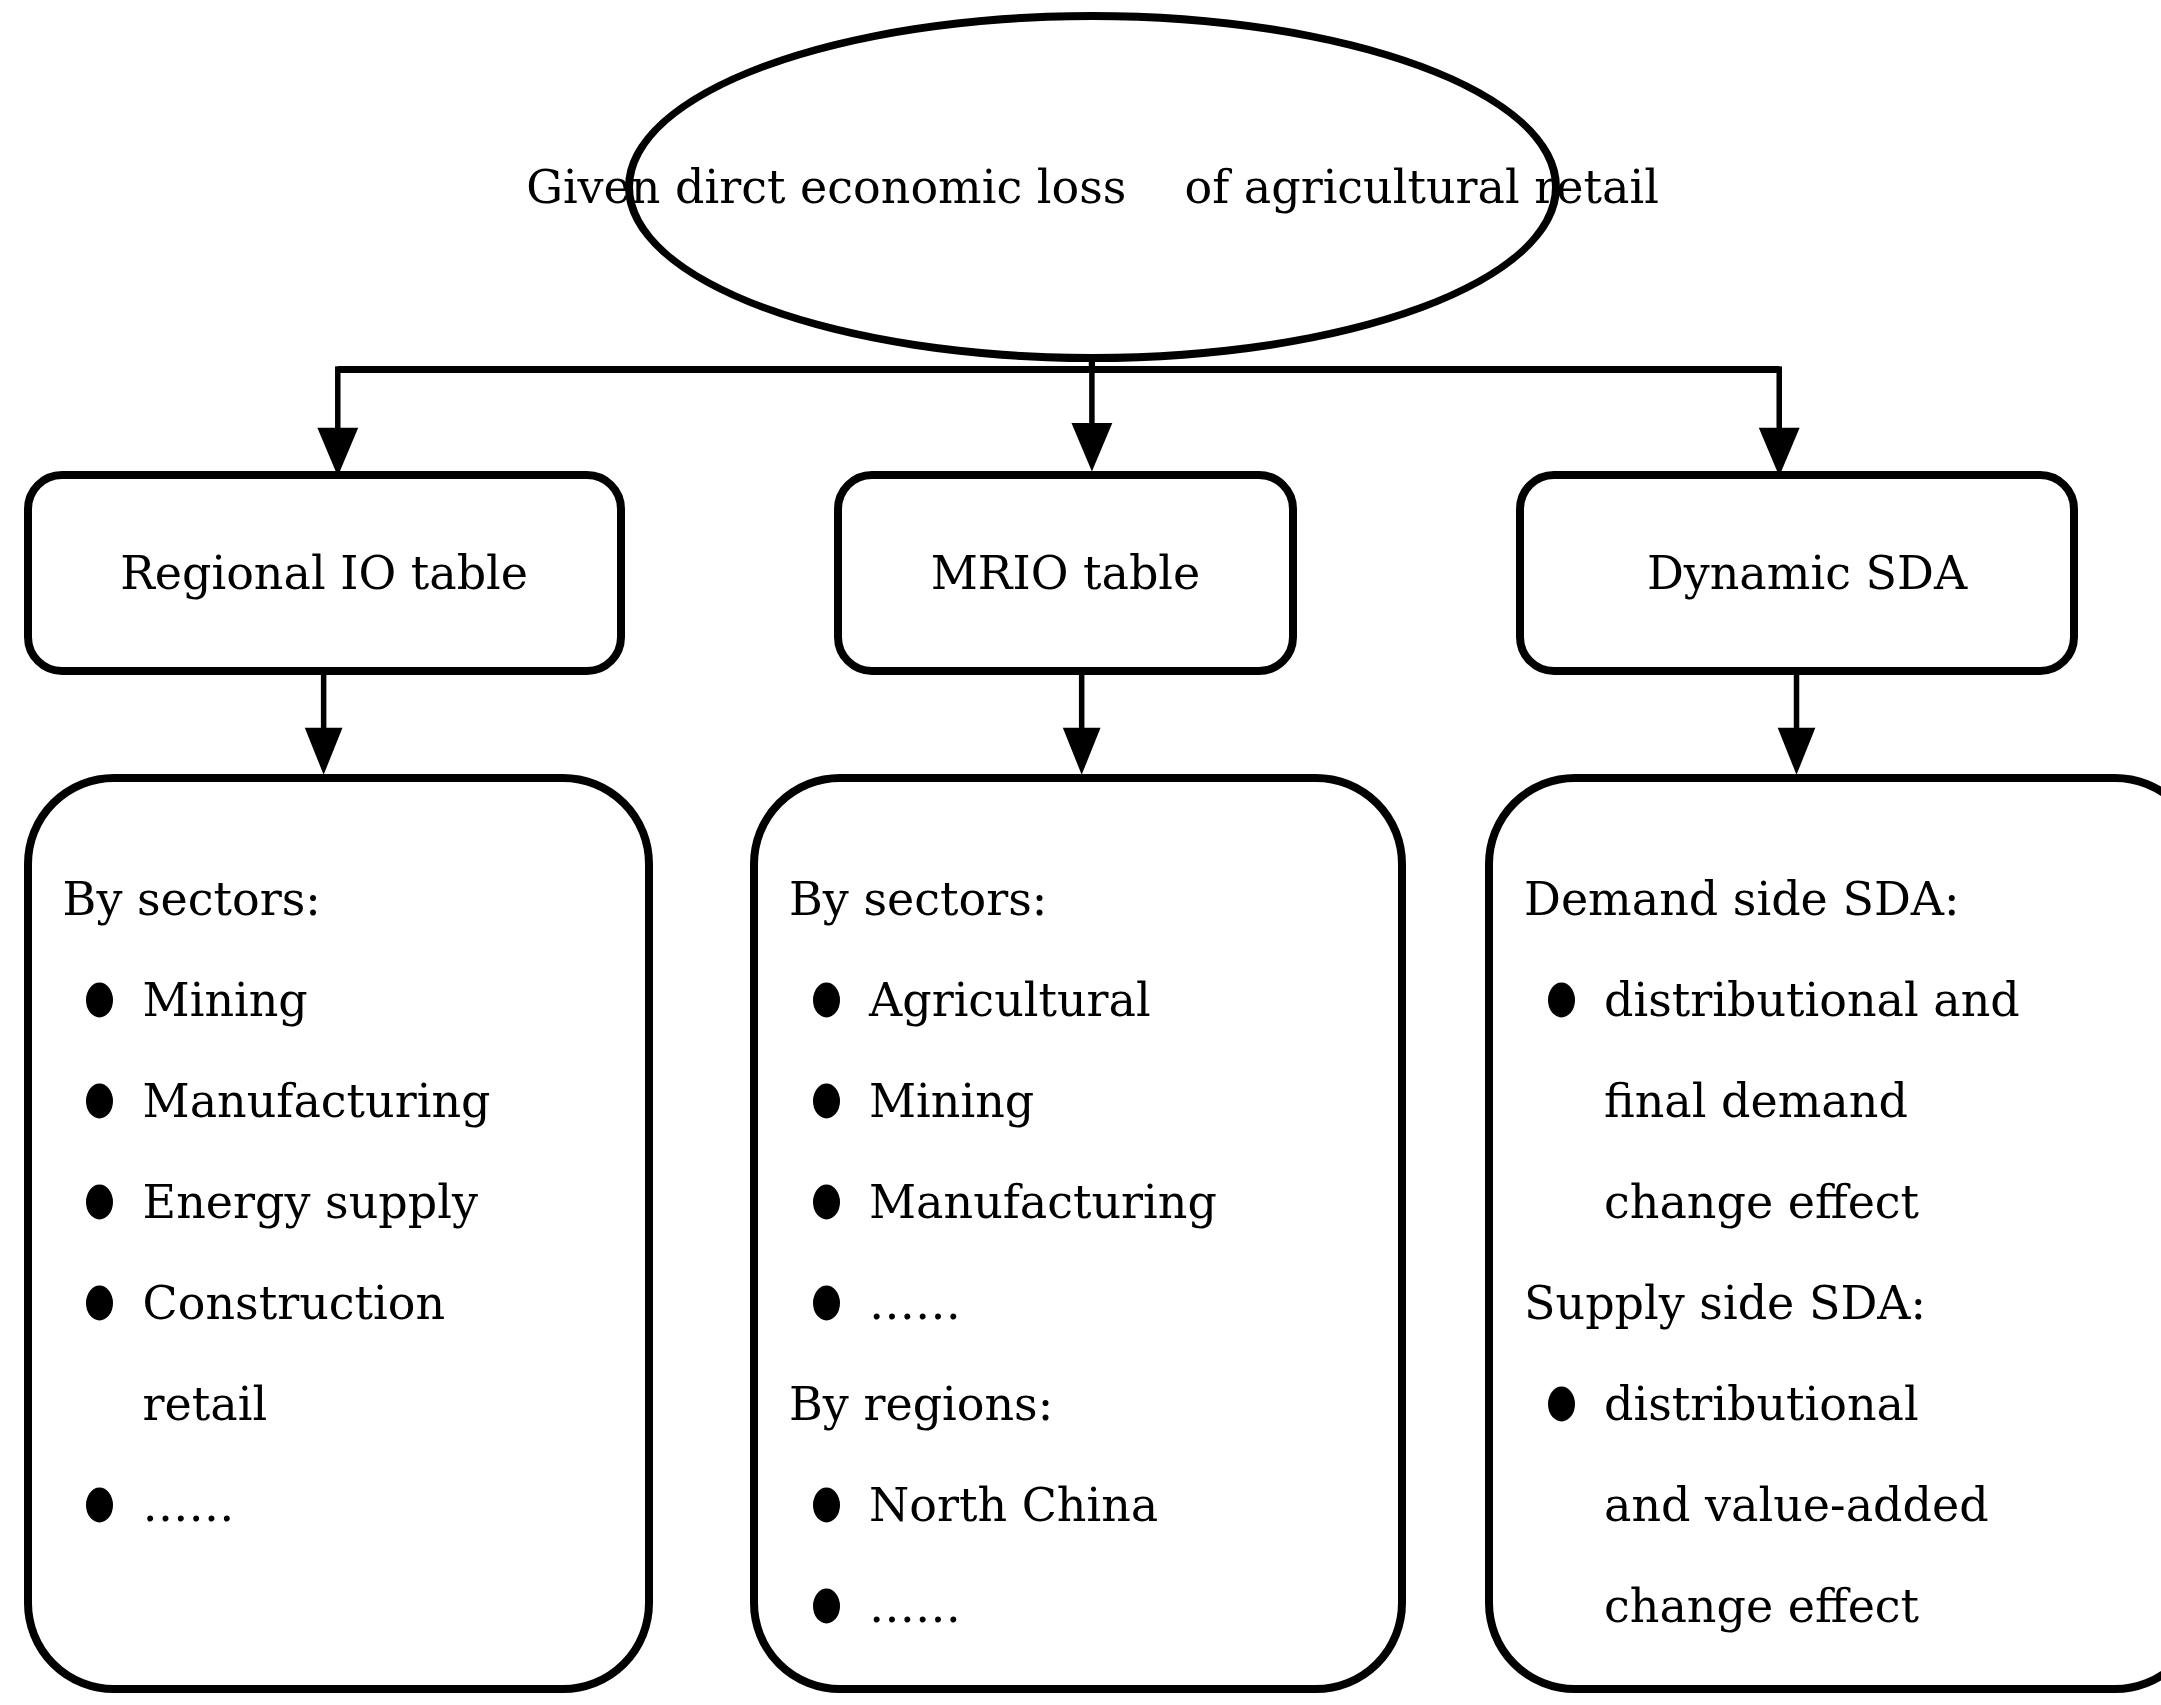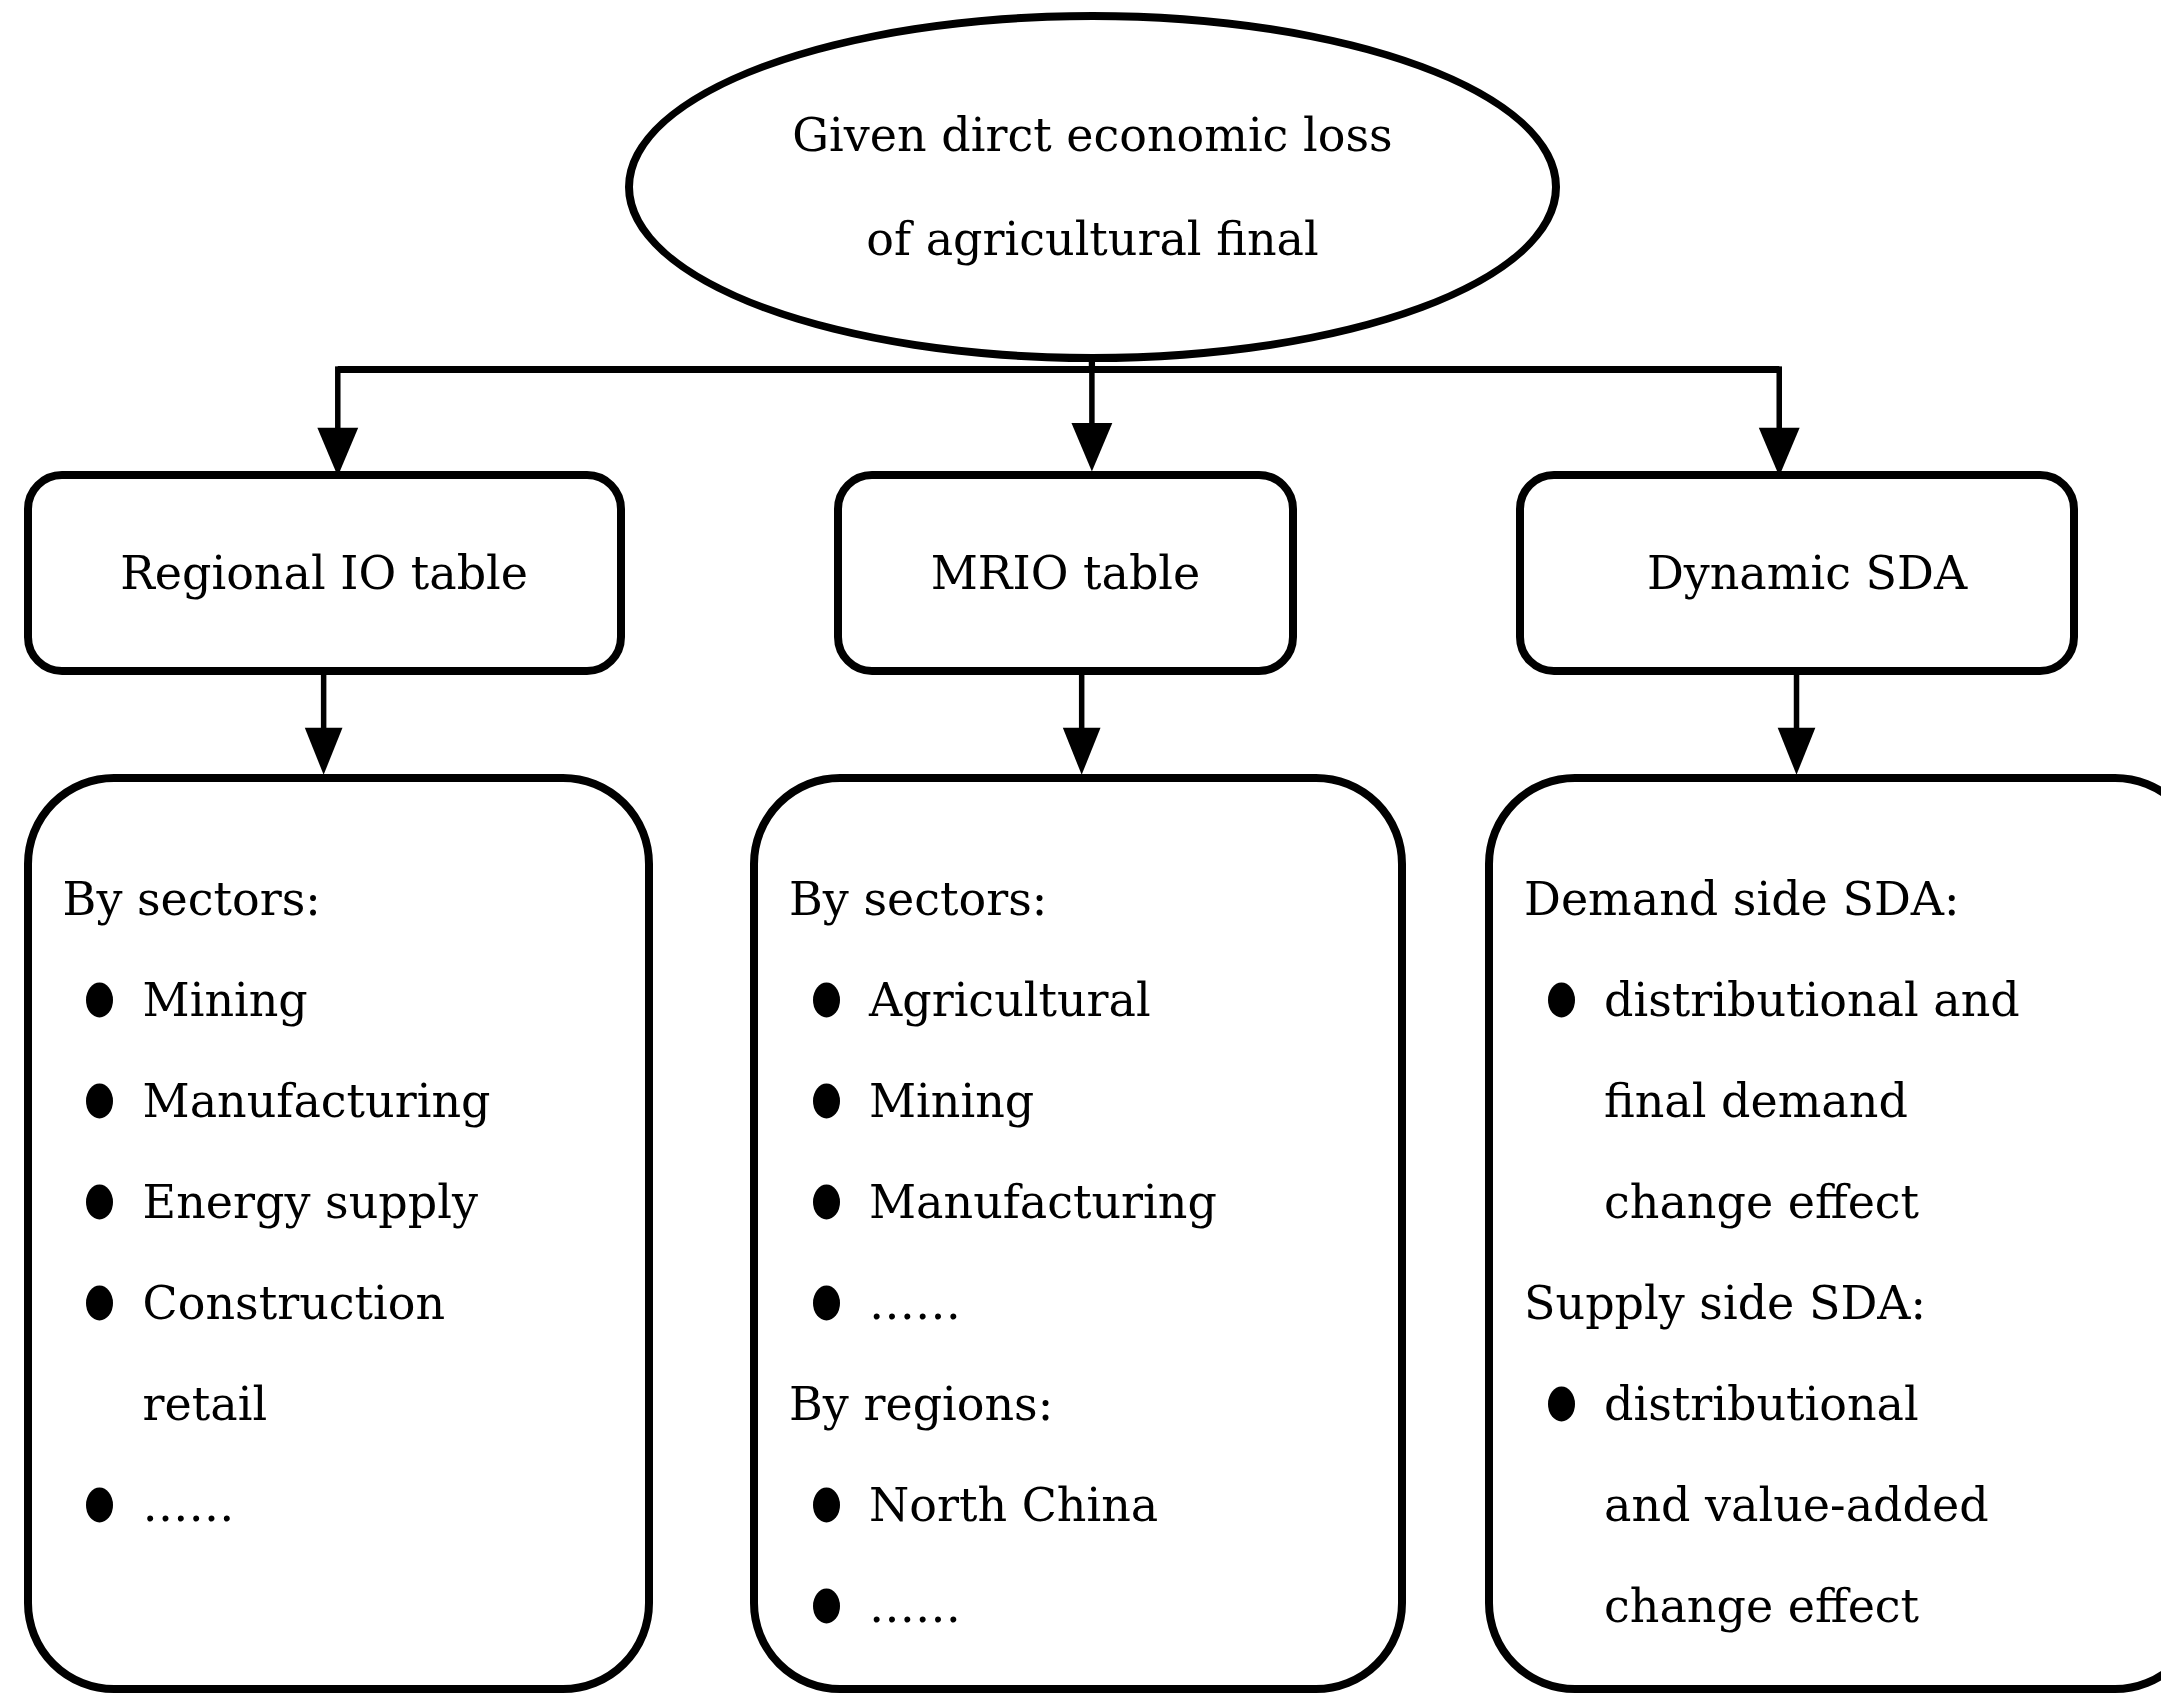--- a/index.html
+++ b/index.html
@@ -23,21 +23,21 @@
   }
   .ellipse-node {
     position: absolute;
     left: 625px; top: 11.8px;
     width: 935px; height: 350px;
     box-sizing: border-box;
     border: 8.6px solid #000;
     border-radius: 50%;
     background: #fff;
     display: flex;
-    flex-direction: column;
+    flex-direction: row;
     align-items: center;
     justify-content: center;
     gap: 58px;
   }
   .ellipse-node .tline {
     font-size: 46px;
     line-height: 1;
     white-space: nowrap;
   }
   .hdr-box {
@@ -113,21 +113,21 @@
     <line x1="412" y1="858" x2="412" y2="928" stroke="#000" stroke-width="7"></line>
     <polygon points="388,926 436,926 412,986" fill="#000"></polygon>
     <line x1="1377" y1="858" x2="1377" y2="928" stroke="#000" stroke-width="7"></line>
     <polygon points="1353,926 1401,926 1377,986" fill="#000"></polygon>
     <line x1="2287" y1="858" x2="2287" y2="928" stroke="#000" stroke-width="7"></line>
     <polygon points="2263,926 2311,926 2287,986" fill="#000"></polygon>
   </svg>
 
   <div class="ellipse-node">
     <div class="tline">Given dirct economic loss</div>
-    <div class="tline">of agricultural final</div>
+    <div class="tline">of agricultural retail</div>
   </div>
 
   <div class="hdr-box" id="hdr-regional">
     <span class="txt">Regional IO table</span>
   </div>
   <div class="hdr-box" id="hdr-mrio">
     <span class="txt">MRIO table</span>
   </div>
   <div class="hdr-box" id="hdr-sda">
     <span class="txt">Dynamic SDA</span>

